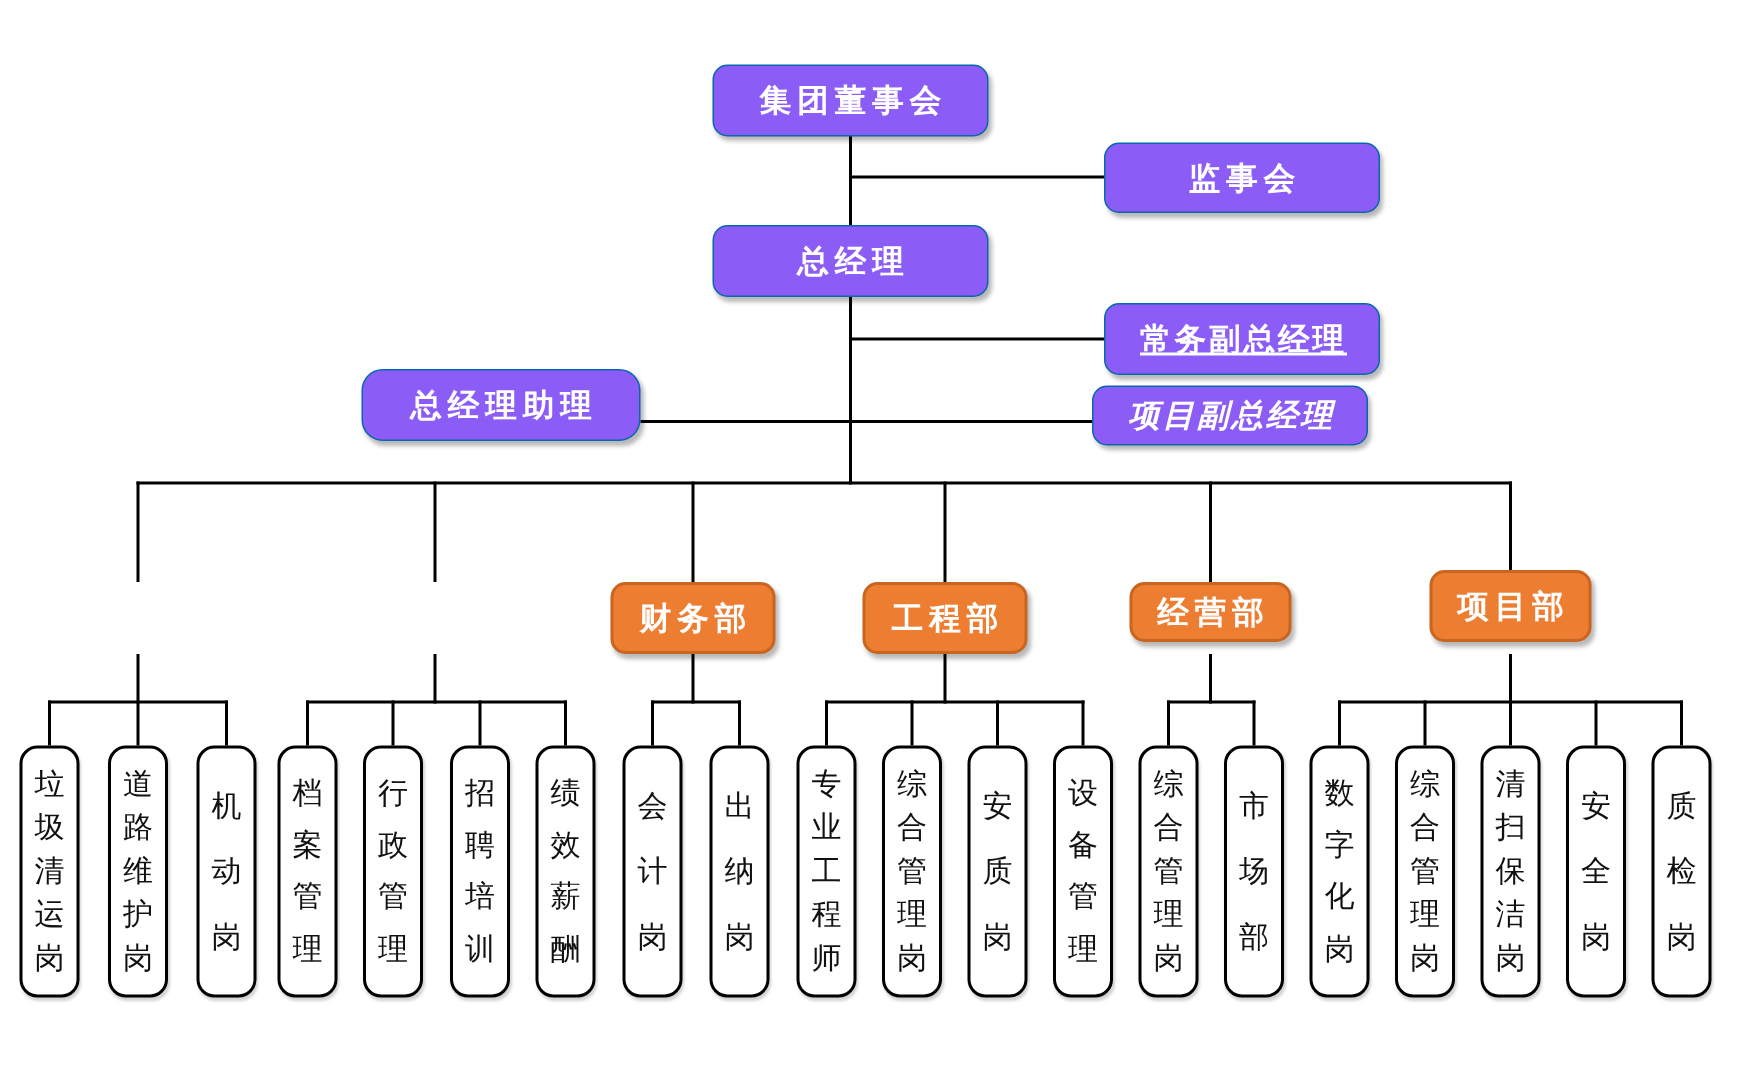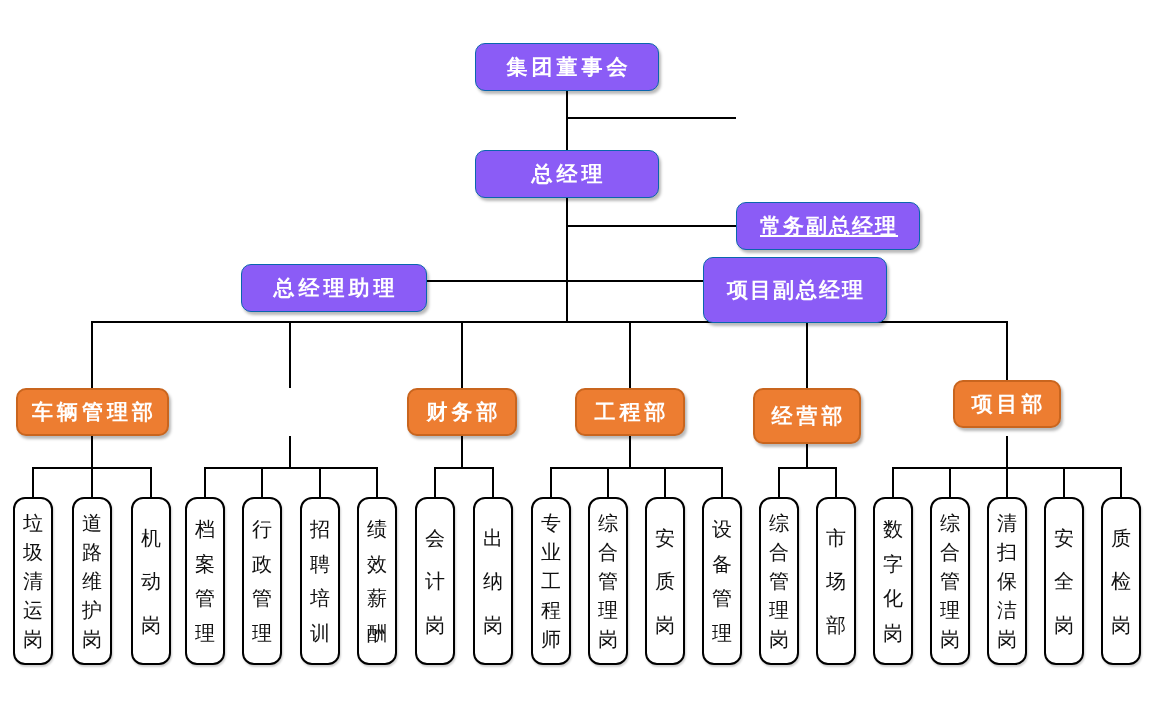--- a/index.html
+++ b/index.html
@@ -67,29 +67,29 @@
   <div class="vline" style="left:721px;top:467px;height:30px;"></div>
   <div class="vline" style="left:778px;top:467px;height:30px;"></div>
   <div class="vline" style="left:835px;top:467px;height:30px;"></div>
   <div class="vline" style="left:892px;top:467px;height:30px;"></div>
   <div class="vline" style="left:949px;top:467px;height:30px;"></div>
   <div class="vline" style="left:1006px;top:467px;height:30px;"></div>
   <div class="vline" style="left:1063px;top:467px;height:30px;"></div>
   <div class="vline" style="left:1120px;top:467px;height:30px;"></div>
 
   <div class="node blue" style="left:475px;top:43px;width:184px;height:48px;">集团董事会</div>
+  <div class="node blue" style="left:736px;top:95px;width:184px;height:47px;">监事会</div>
   <div class="node blue" style="left:475px;top:150px;width:184px;height:48px;">总经理</div>
   <div class="node blue" style="left:736px;top:202px;width:184px;height:48px;letter-spacing:2px;text-indent:2px;text-decoration:underline;">常务副总经理</div>
-  <div class="node blue" style="left:241px;top:264px;width:186px;height:48px;">总经理助理</div>
-  <div class="node blue" style="left:703px;top:257px;width:184px;height:66px;letter-spacing:2px;text-indent:2px;">项目副总经理</div>
-
-  <div class="node dept" style="left:16px;top:388px;width:153px;height:48px;">车辆管理部</div>
+  <div class="node blue" style="left:241px;top:246px;width:186px;height:48px;border-radius:14px;">总经理助理</div>
+  <div class="node blue" style="left:728px;top:257px;width:184px;height:40px;letter-spacing:2px;text-indent:2px;font-style:italic;">项目副总经理</div>
+
   <div class="node dept" style="left:407px;top:388px;width:110px;height:48px;">财务部</div>
   <div class="node dept" style="left:575px;top:388px;width:110px;height:48px;">工程部</div>
-  <div class="node dept" style="left:753px;top:388px;width:108px;height:56px;">经营部</div>
+  <div class="node dept" style="left:753px;top:388px;width:108px;height:40px;">经营部</div>
   <div class="node dept" style="left:953px;top:380px;width:108px;height:48px;">项目部</div>
 
   <div class="leaf" style="left:13px;">
       <span>垃</span>
       <span>圾</span>
       <span>清</span>
       <span>运</span>
       <span>岗</span>
     </div>
   <div class="leaf" style="left:72px;">

